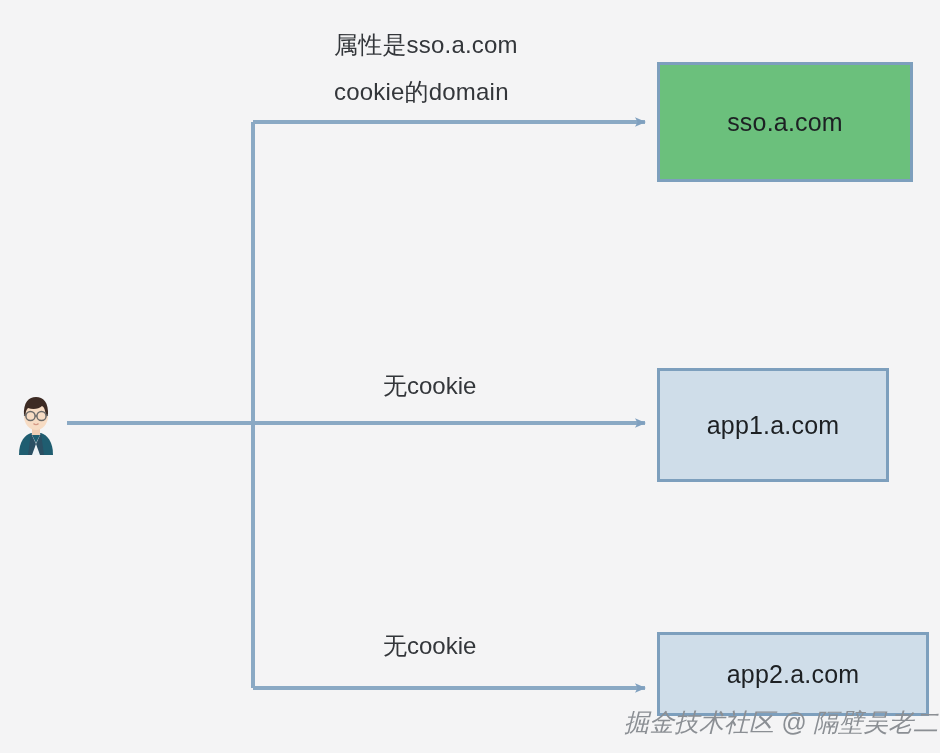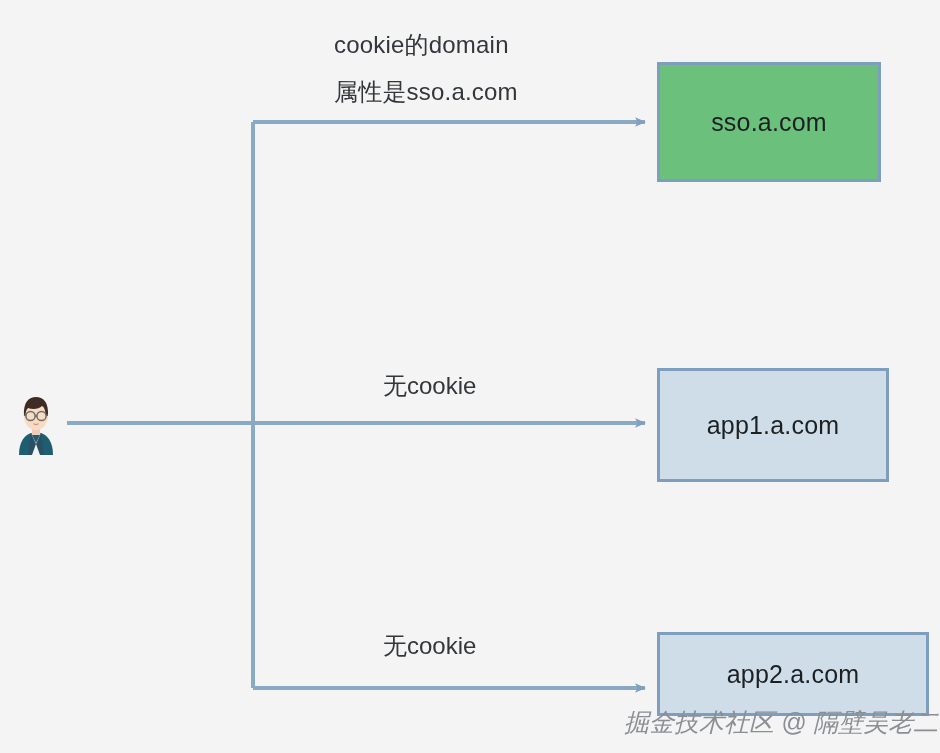--- a/index.html
+++ b/index.html
@@ -35,21 +35,21 @@
   }
   .node-label {
     font-size: 25px;
     color: #1d2023;
     letter-spacing: 0.2px;
     font-family: "Liberation Sans", "DejaVu Sans", sans-serif;
   }
   #box-sso {
     left: 657px;
     top: 62px;
-    width: 224px;
+    width: 256px;
     height: 120px;
     background: #6bc07c;
   }
   #box-app1 {
     left: 657px;
     top: 368px;
     width: 232px;
     height: 114px;
     background: #cfdde9;
   }
@@ -157,22 +157,22 @@
 
   <div class="node-box" id="box-app1">
     <span class="node-label">app1.a.com</span>
   </div>
 
   <div class="node-box" id="box-app2">
     <span class="node-label">app2.a.com</span>
   </div>
 
   <div class="edge-label" id="label-cookie-domain">
+    <div>属性是sso.a.com</div>
     <div>cookie的domain</div>
-    <div>属性是sso.a.com</div>
   </div>
 
   <div class="edge-label" id="label-no-cookie-1">无cookie</div>
 
   <div class="edge-label" id="label-no-cookie-2">无cookie</div>
 
   <div id="watermark">掘金技术社区 @ 隔壁吴老二</div>
 
 </div>
 

